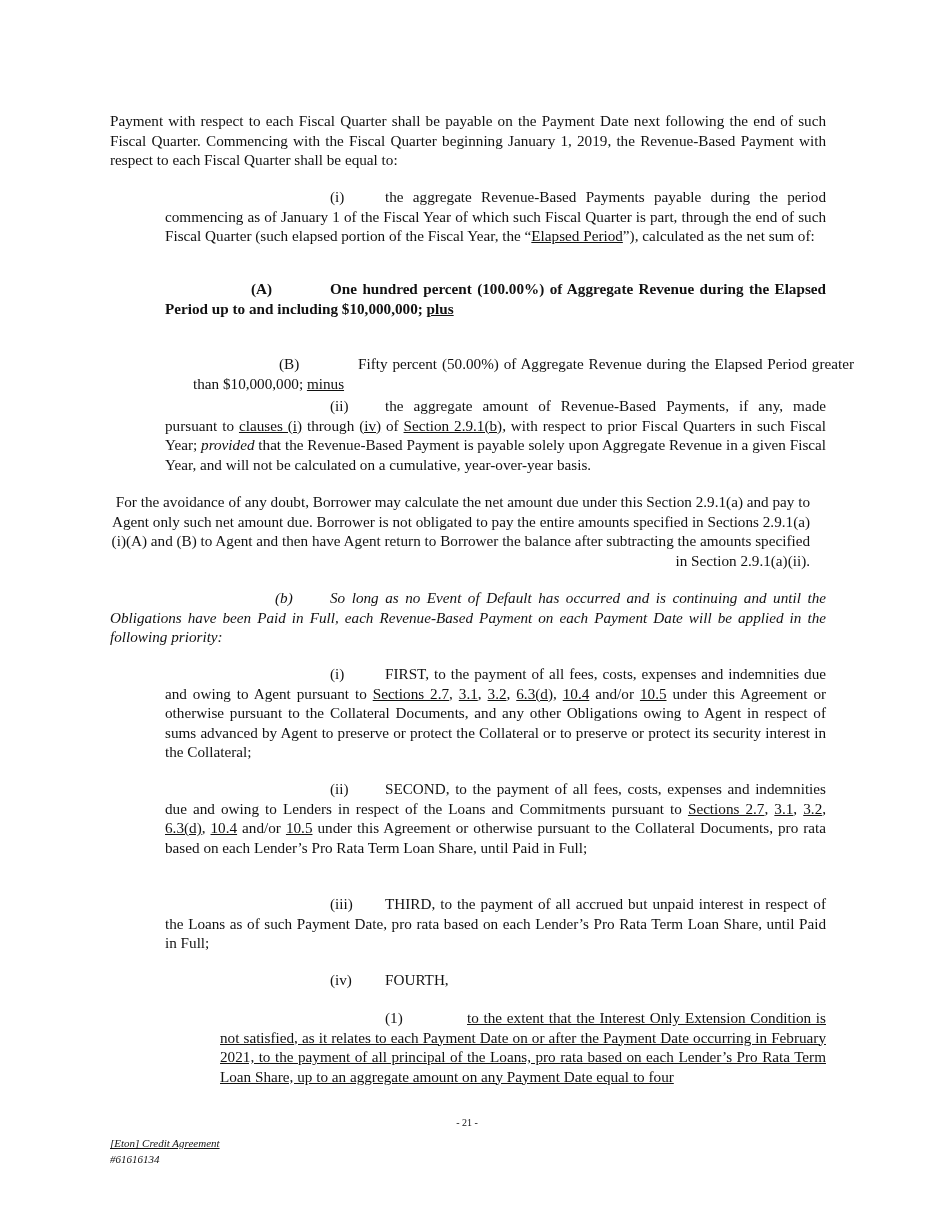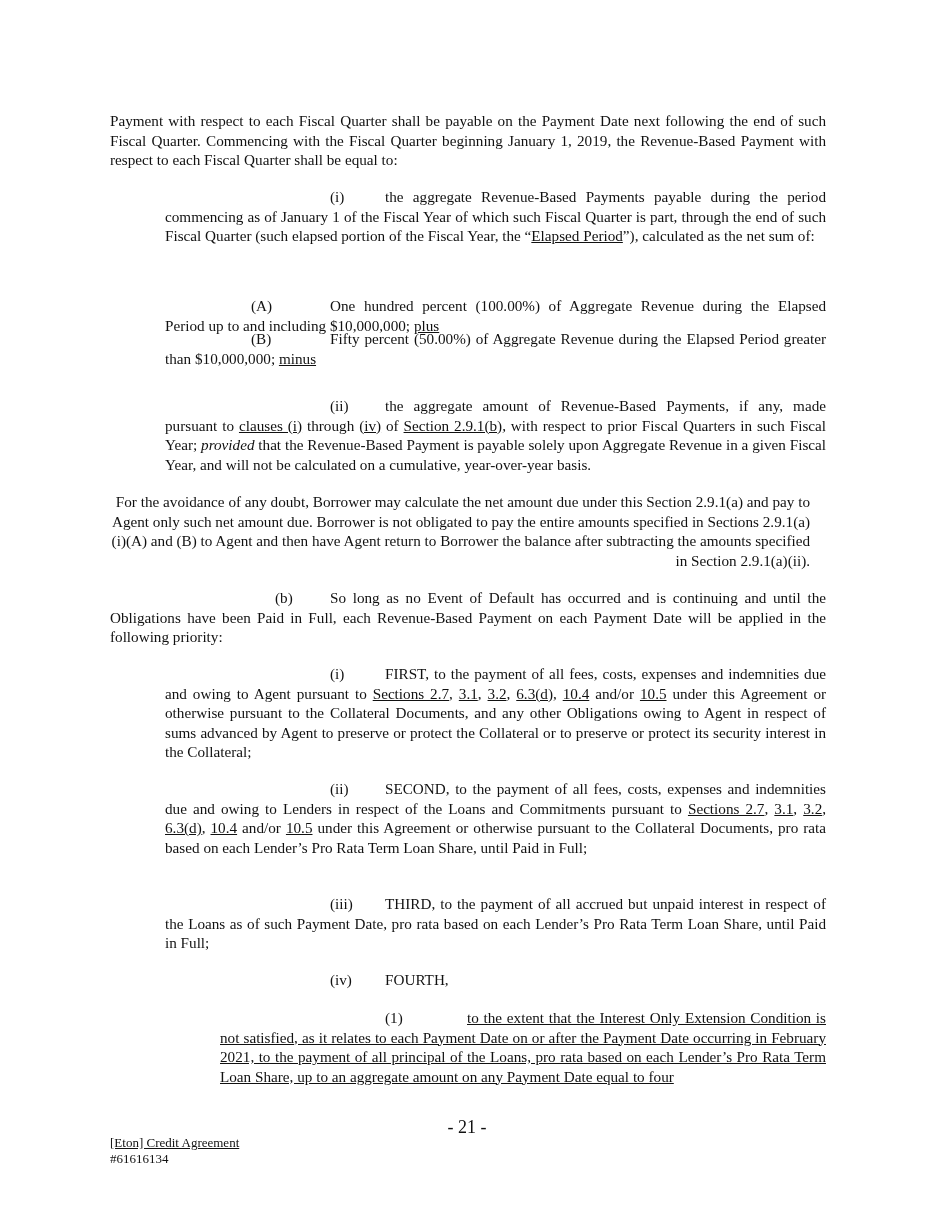--- a/index.html
+++ b/index.html
@@ -6,41 +6,41 @@
   body { width: 934px; height: 1208px; position: relative; overflow: hidden;
          font-family: "Liberation Serif", "DejaVu Serif", serif; color: #111; font-size: 15.2px; }
   .page { position: absolute; left: 0; top: 0; width: 934px; height: 1208px; }
   .p { position: absolute; line-height: 19.5px; text-align: justify; margin: 0; }
   .full { left: 110px; width: 716px; }
   .ind { left: 165px; width: 661px; }
   .ind2 { left: 220px; width: 606px; text-decoration: underline; }
   .lbl { display: inline-block; }
   u { text-decoration: underline; }
   .left { text-align: right; }
-  .footer-num { position: absolute; top: 1117px; left: 0; width: 934px; text-align: center; font-size: 18px; }
-  .footer-left { position: absolute; left: 110px; top: 1135px; font-size: 13px; line-height: 16px; }
+  .footer-num { position: absolute; top: 1117px; left: 0; width: 934px; text-align: center; font-size: 10px; }
+  .footer-left { position: absolute; left: 110px; top: 1135px; font-size: 11px; line-height: 16px; font-style: italic; }
 </style>
 </head>
 <body>
 
 <div class="page">
 
   <p class="p full" style="top:111px;"><span>Payment with respect to each Fiscal Quarter shall be payable on the Payment Date next following the end of such Fiscal Quarter.  Commencing with the Fiscal Quarter beginning January 1, 2019, the Revenue-Based Payment with respect to each Fiscal Quarter shall be equal to:</span></p>
 
   <p class="p ind" style="top:187px;"><span class="lbl" style="margin-left:165px; width:55px;">(i)</span><span>the aggregate Revenue-Based Payments payable during the period commencing as of January 1 of the Fiscal Year of which such Fiscal Quarter is part, through the end of such Fiscal Quarter (such elapsed portion of the Fiscal Year, the “</span><u>Elapsed Period</u><span>”), calculated as the net sum of:</span></p>
 
-  <p class="p ind" style="top:296px;"><span class="lbl" style="margin-left:86px; width:79px;">(A)</span><span>One hundred percent (100.00%) of Aggregate Revenue during the Elapsed Period up to and including $10,000,000; </span><u>plus</u></p>
+  <p class="p ind" style="top:279px;font-weight:bold;"><span class="lbl" style="margin-left:86px; width:79px;">(A)</span><span>One hundred percent (100.00%) of Aggregate Revenue during the Elapsed Period up to and including $10,000,000; </span><u>plus</u></p>
 
-  <p class="p ind" style="top:329px;"><span class="lbl" style="margin-left:86px; width:79px;">(B)</span><span>Fifty percent (50.00%) of Aggregate Revenue during the Elapsed Period greater than $10,000,000; </span><u>minus</u></p>
+  <p class="p ind" style="top:354px;margin-left:28px;"><span class="lbl" style="margin-left:86px; width:79px;">(B)</span><span>Fifty percent (50.00%) of Aggregate Revenue during the Elapsed Period greater than $10,000,000; </span><u>minus</u></p>
 
   <p class="p ind" style="top:396px;"><span class="lbl" style="margin-left:165px; width:55px;">(ii)</span><span>the aggregate amount of Revenue-Based Payments, if any, made pursuant to </span><u>clauses (i)</u><span> through </span><u>(iv)</u><span> of </span><u>Section 2.9.1(b)</u><span>, with respect to prior Fiscal Quarters in such Fiscal Year; </span><i>provided</i><span> that the Revenue-Based Payment is payable solely upon Aggregate Revenue in a given Fiscal Year, and will not be calculated on a cumulative, year-over-year basis.</span></p>
 
   <p class="p full left" style="top:492px; width:700px;"><span>For the avoidance of any doubt, Borrower may calculate the net amount due under this Section 2.9.1(a) and pay to Agent only such net amount due.  Borrower is not obligated to pay the entire amounts specified in Sections 2.9.1(a)(i)(A) and (B) to Agent and then have Agent return to Borrower the balance after subtracting the amounts specified in Section 2.9.1(a)(ii).</span></p>
 
-  <p class="p full" style="top:588px;"><span class="lbl" style="margin-left:165px; width:55px;">(b)</span><span>So long as no Event of Default has occurred and is continuing and until the Obligations have been Paid in Full, each Revenue-Based Payment on each Payment Date will be applied in the following priority:</span></p>
+  <p class="p full" style="top:588px;font-style:italic;"><span class="lbl" style="margin-left:165px; width:55px;">(b)</span><span>So long as no Event of Default has occurred and is continuing and until the Obligations have been Paid in Full, each Revenue-Based Payment on each Payment Date will be applied in the following priority:</span></p>
 
   <p class="p ind" style="top:664px;"><span class="lbl" style="margin-left:165px; width:55px;">(i)</span><span>FIRST, to the payment of all fees, costs, expenses and indemnities due and owing to Agent pursuant to </span><u>Sections 2.7</u><span>, </span><u>3.1</u><span>, </span><u>3.2</u><span>, </span><u>6.3(d)</u><span>, </span><u>10.4</u><span> and/or </span><u>10.5</u><span> under this Agreement or otherwise pursuant to the Collateral Documents, and any other Obligations owing to Agent in respect of sums advanced by Agent to preserve or protect the Collateral or to preserve or protect its security interest in the Collateral;</span></p>
 
   <p class="p ind" style="top:779px;"><span class="lbl" style="margin-left:165px; width:55px;">(ii)</span><span>SECOND, to the payment of all fees, costs, expenses and indemnities due and owing to Lenders in respect of the Loans and Commitments pursuant to </span><u>Sections 2.7</u><span>, </span><u>3.1</u><span>, </span><u>3.2</u><span>, </span><u>6.3(d)</u><span>, </span><u>10.4</u><span> and/or </span><u>10.5</u><span> under this Agreement or otherwise pursuant to the Collateral Documents, pro rata based on each Lender’s Pro Rata Term Loan Share, until Paid in Full;</span></p>
 
   <p class="p ind" style="top:970px;"><span class="lbl" style="margin-left:165px; width:55px;">(iv)</span><span>FOURTH,</span></p>
 
   <p class="p ind" style="top:894px;"><span class="lbl" style="margin-left:165px; width:55px;">(iii)</span><span>THIRD, to the payment of all accrued but unpaid interest in respect of the Loans as of such Payment Date, pro rata based on each Lender’s Pro Rata Term Loan Share, until Paid in Full;</span></p>
 
   <p class="p ind2" style="top:1008px;"><span class="lbl" style="margin-left:165px; width:82px;">(1)</span><span>to the extent that the Interest Only Extension Condition is not satisfied, as it relates to each Payment Date on or after the Payment Date occurring in February 2021, to the payment of all principal of the Loans, pro rata based on each Lender’s Pro Rata Term Loan Share, up to an aggregate amount on any Payment Date equal to four</span></p>

